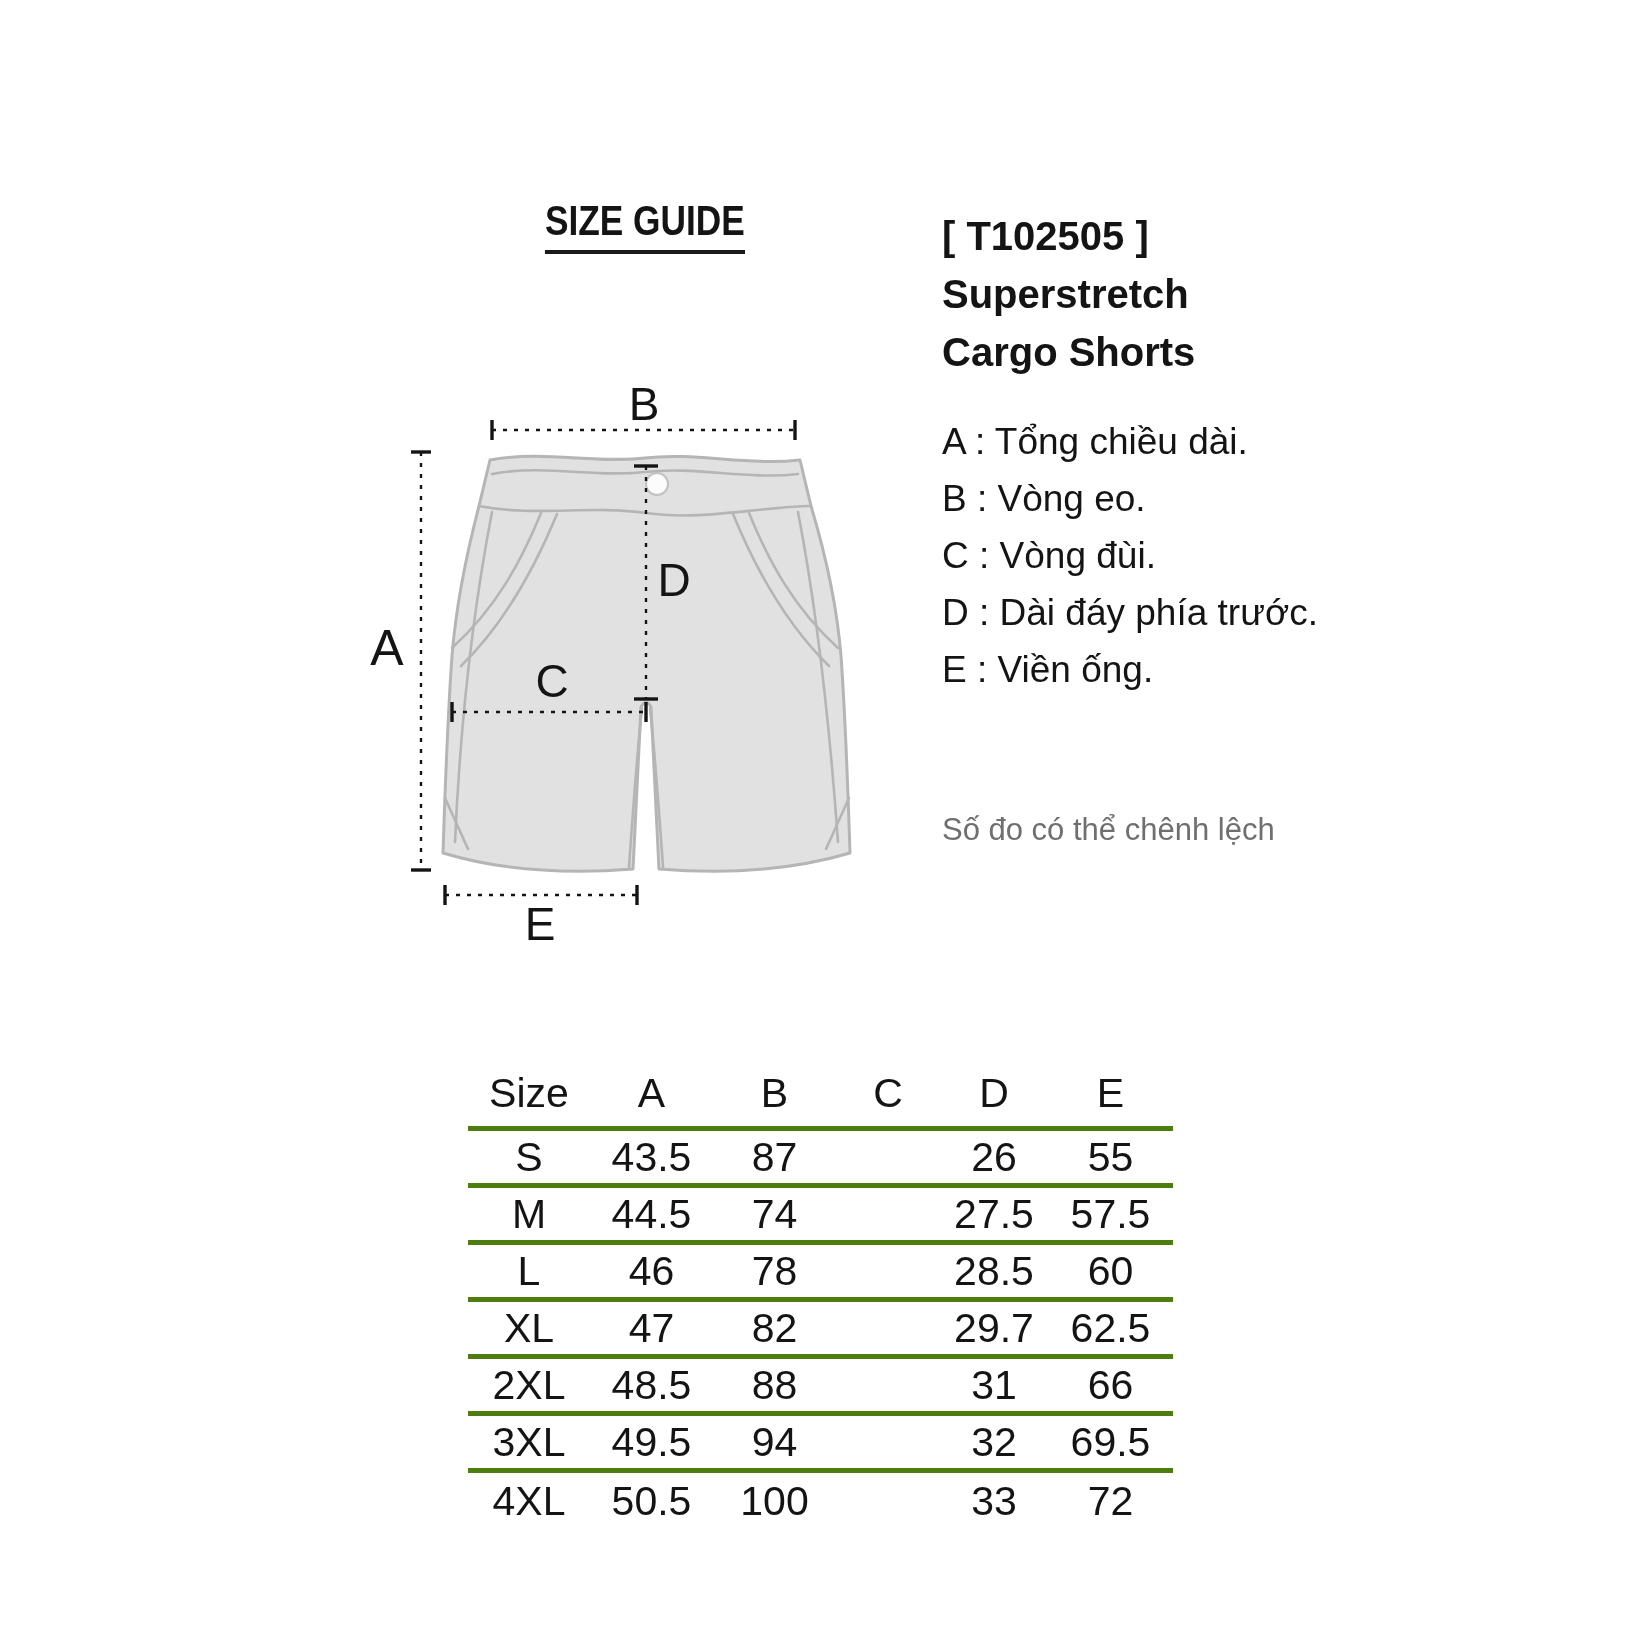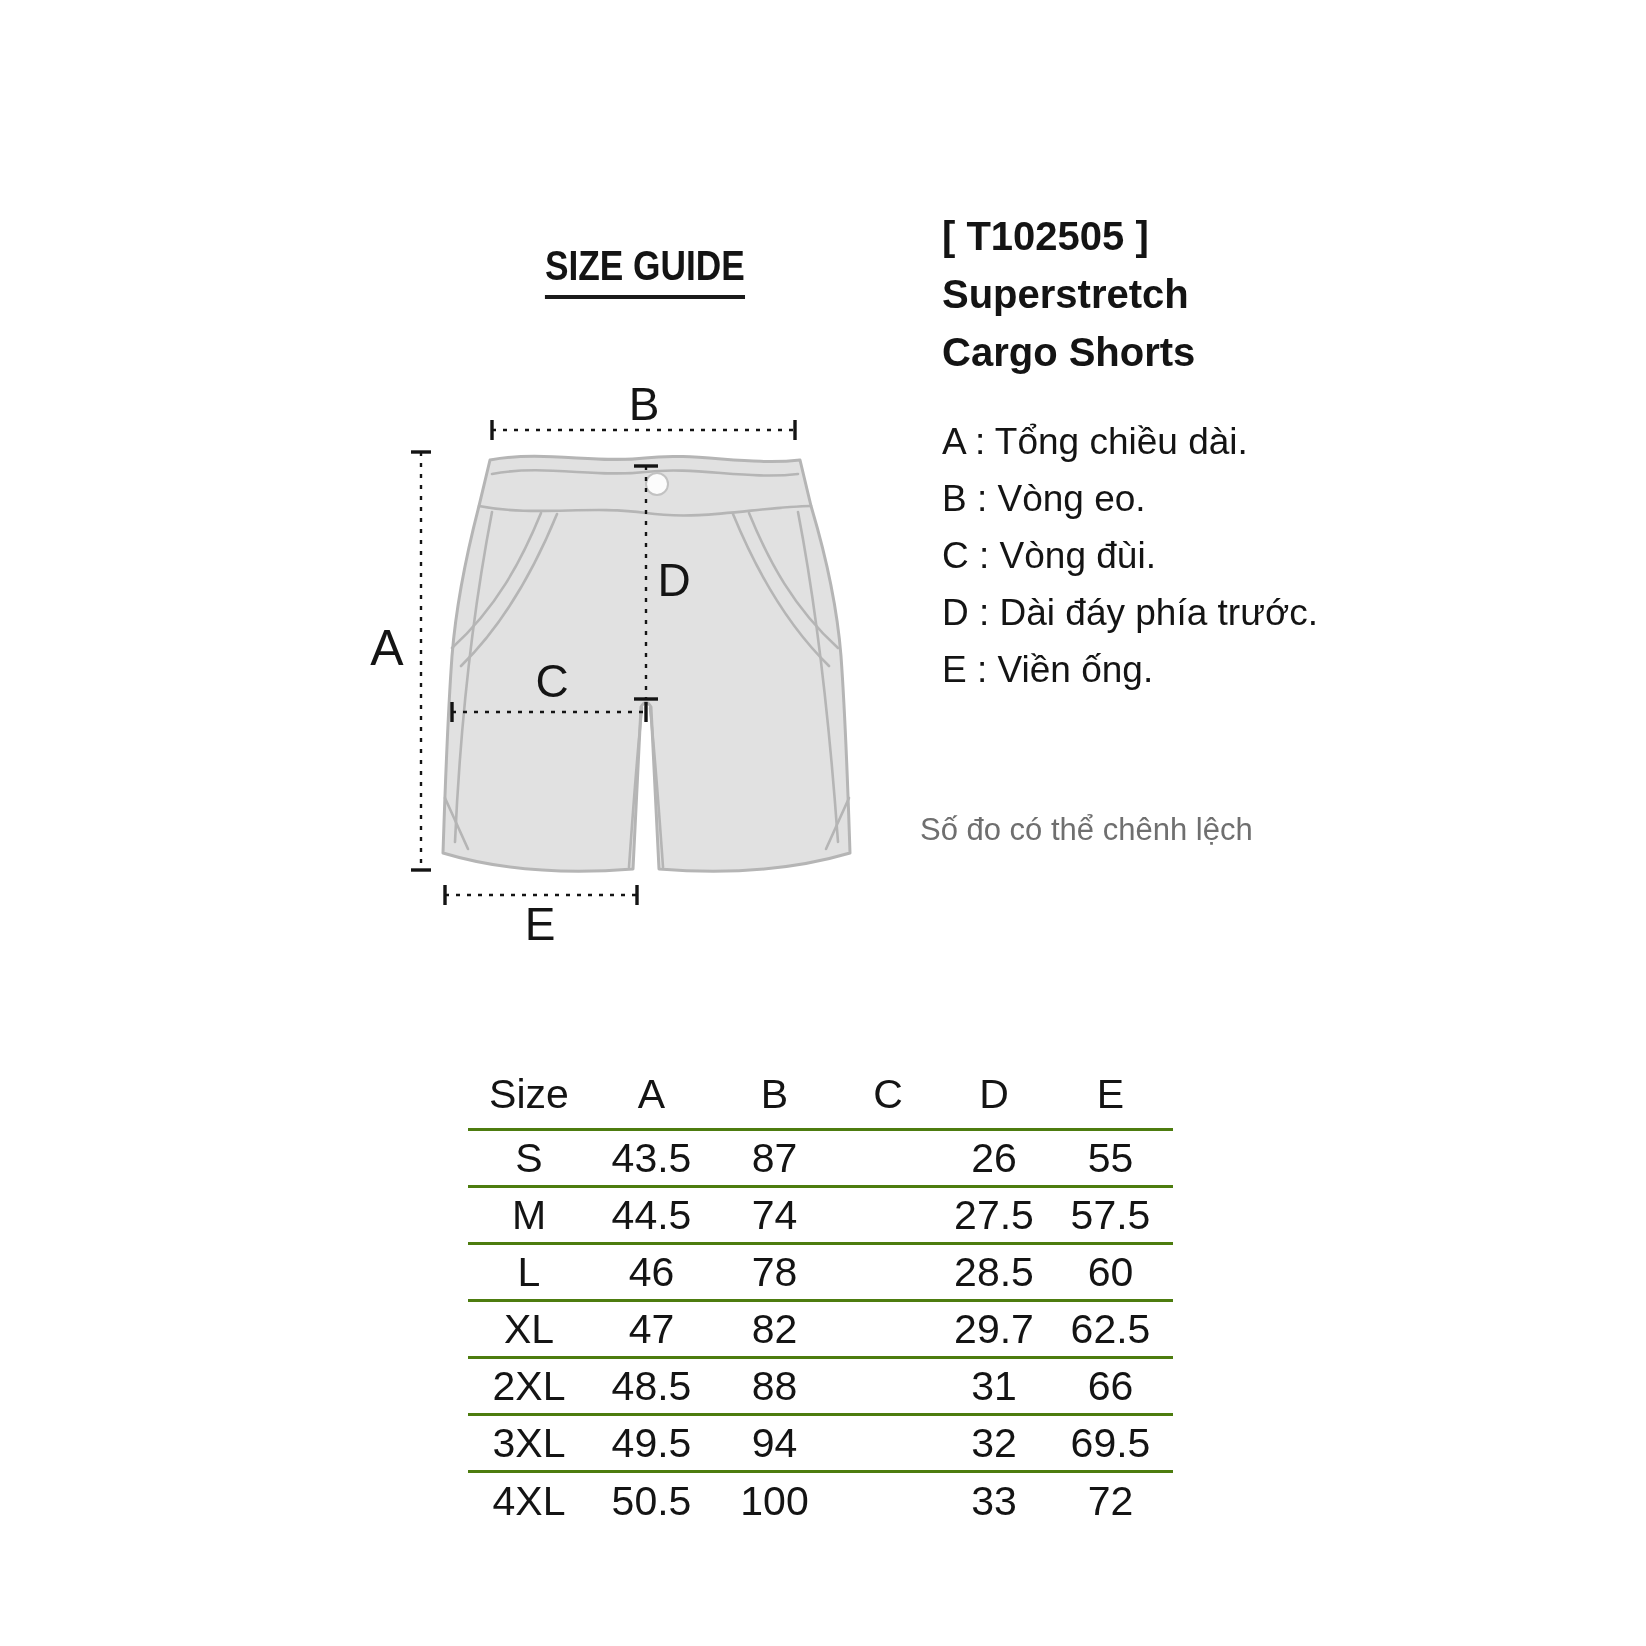--- a/index.html
+++ b/index.html
@@ -10,21 +10,20 @@
     color: #141414;
     position: relative;
     overflow: hidden;
   }
   .abs { position: absolute; }
 
   
   .title-wrap {
     left: 445px; top: 196px; width: 400px;
     text-align: center;
-    margin-top: 45px;
   }
   .title-inner {
     display: inline-block;
     font-size: 43px; font-weight: bold;
     letter-spacing: 0px;
     transform: scaleX(0.82);
     transform-origin: 50% 50%;
     padding-bottom: 5px;
     border-bottom: 4px solid #1a1a1a;
     white-space: nowrap;
@@ -41,38 +40,38 @@
   
   .legend {
     left: 942px; top: 413px;
     font-size: 37px;
     line-height: 57px;
     white-space: nowrap;
   }
 
   
   .note {
-    left: 920px; top: 801px;
+    left: 942px; top: 801px;
     font-size: 31px;
     line-height: 57.5px;
     color: #6f6f6f;
     white-space: nowrap;
   }
 
   
   .size-table {
     left: 468px; top: 1060px; width: 705px;
     font-size: 41px;
   }
   .t-row {
     display: grid;
     grid-template-columns: 122px 123px 123px 104px 108px 125px;
     align-items: center;
     height: 57px;
-    border-bottom: 3px solid #4d7c0f;
+    border-bottom: 5px solid #4d7c0f;
     box-sizing: border-box;
   }
   .t-row.header { height: 71px; }
   .t-row.last { border-bottom: none; }
   .t-cell { text-align: center; white-space: nowrap; }
 
   svg text {
     font-family: "Liberation Sans", sans-serif;
     fill: #141414;
   }

